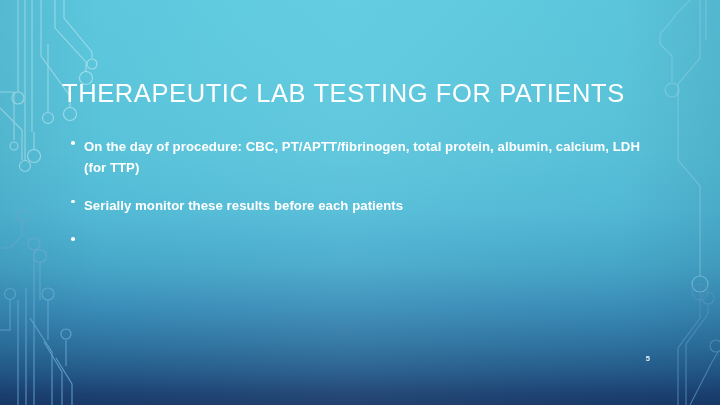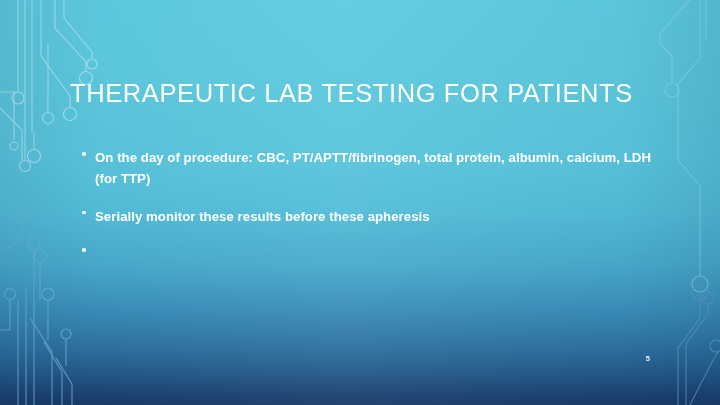--- a/index.html
+++ b/index.html
@@ -46,38 +46,38 @@
     height: 405px;
     pointer-events: none;
   }
   .content {
     position: absolute;
     inset: 0;
     z-index: 3;
   }
   .slide-title {
     position: absolute;
-    left: 70px;
+    left: 62px;
     top: 62px;
     width: 580px;
     color: #FFFFFF;
     font-size: 25.5px;
     font-weight: 300;
     letter-spacing: 0.6px;
     line-height: 1.12;
     text-transform: uppercase;
     white-space: nowrap;
   }
   .body-list {
     position: absolute;
     left: 70px;
     top: 136px;
     width: 580px;
     list-style: none;
-    margin: 11px;
+    margin: 0;
     padding: 0;
   }
   .bullet-item {
     position: relative;
     color: #FFFFFF;
     font-size: 13.2px;
     font-weight: bold;
     line-height: 1.62;
     letter-spacing: 0.05px;
     padding-left: 14px;
@@ -189,21 +189,21 @@
 
     <h1 class="slide-title">Therapeutic lab testing for patients</h1>
 
     <ul class="body-list">
       <li class="bullet-item">
         <span class="bullet-dot"></span>
         <span>On the day of procedure:  CBC, PT/APTT/fibrinogen, total protein, albumin, calcium, LDH (for TTP)</span>
       </li>
       <li class="bullet-item">
         <span class="bullet-dot"></span>
-        <span>Serially monitor these results before these apheresis</span>
+        <span>Serially monitor these results before each patients</span>
       </li>
       <li class="bullet-item">
         <span class="bullet-dot"></span>
       </li>
     </ul>
 
     <div class="page-number">5</div>
 
   </div>
 </div>

